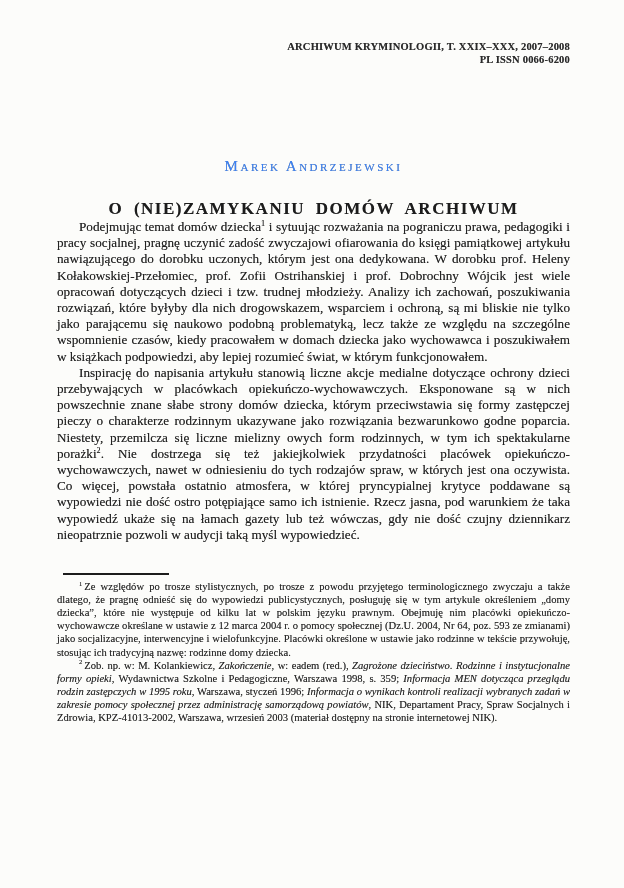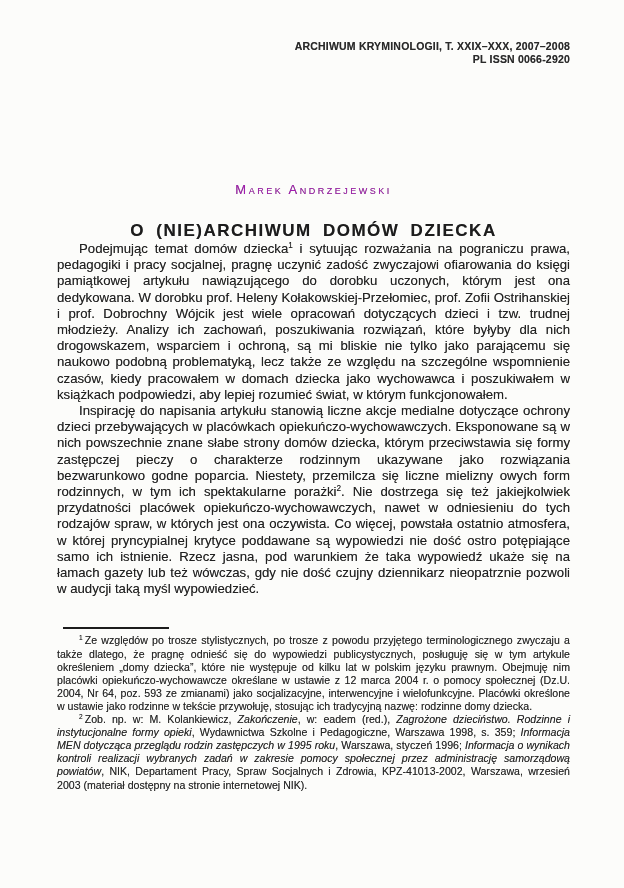--- a/index.html
+++ b/index.html
@@ -1,36 +1,36 @@
 <!DOCTYPE html>
 <html lang="pl"><head>
 <meta charset="utf-8">
 <style>
   html, body { margin: 0; padding: 0; background: #ffffff; }
   .page {
     width: 624px; height: 888px; box-sizing: border-box;
     padding: 40px 54px 8px 57px;
     background: #fcfcfa;
-    font-family: Liberation Sans, sans-serif;
+    font-family: Liberation Serif, serif;
     color: #222222;
     overflow: hidden;
     text-shadow: 0 0 0.4px rgba(0,0,0,0.45);
   }
   .journal-header {
     text-align: right;
     font-size: 10.5px; font-weight: 700;
     line-height: 13px; letter-spacing: 0.2px;
     color: #2a2a2a;
   }
   .author {
-    margin-top: 116px;
+    margin-top: 92px;
     text-align: center;
     font-variant: small-caps;
-    font-size: 13px; letter-spacing: 2.5px;
-    color: #a21caf;
+    font-size: 15px; letter-spacing: 2.5px;
+    color: #3b82f6;
   }
   .article-title {
     margin: 24px 0 0 0;
     text-align: center;
     font-size: 17px; font-weight: 700;
     letter-spacing: 1.5px; word-spacing: 5px;
     color: #1c1c1c;
   }
   .body-text {
     font-size: 13.2px; line-height: 16.2px;
@@ -53,26 +53,26 @@
   .footnote sup { margin-right: 2px; }
   em { font-style: italic; }
 </style>
 </head>
 <body>
 
 <div class="page">
 
   <div class="journal-header">
     <div>ARCHIWUM KRYMINOLOGII, T. XXIX–XXX, 2007–2008</div>
-    <div>PL ISSN 0066-2920</div>
+    <div>PL ISSN 0066-6200</div>
   </div>
 
   <div class="author">Marek Andrzejewski</div>
 
-  <h1 class="article-title">O (NIE)ARCHIWUM DOMÓW DZIECKA</h1>
+  <h1 class="article-title">O (NIE)ZAMYKANIU DOMÓW ARCHIWUM</h1>
 
   <div class="body-text">
     <p class="body-para"><span>Podejmując temat domów dziecka</span><sup>1</sup><span> i sytuując rozważania na pograniczu prawa, pedagogiki i pracy socjalnej, pragnę uczynić zadość zwyczajowi ofiarowania do księgi pamiątkowej artykułu nawiązującego do dorobku uczonych, którym jest ona dedykowana. W dorobku prof. Heleny Kołakowskiej-Przełomiec, prof. Zofii Ostrihanskiej i prof. Dobrochny Wójcik jest wiele opracowań dotyczących dzieci i tzw. trudnej młodzieży. Analizy ich zachowań, poszukiwania rozwiązań, które byłyby dla nich drogowskazem, wsparciem i ochroną, są mi bliskie nie tylko jako parającemu się naukowo podobną problematyką, lecz także ze względu na szczególne wspomnienie czasów, kiedy pracowałem w domach dziecka jako wychowawca i poszukiwałem w książkach podpowiedzi, aby lepiej rozumieć świat, w którym funkcjonowałem.</span></p>
     <p class="body-para"><span>Inspirację do napisania artykułu stanowią liczne akcje medialne dotyczące ochrony dzieci przebywających w placówkach opiekuńczo-wychowawczych. Eksponowane są w nich powszechnie znane słabe strony domów dziecka, którym przeciwstawia się formy zastępczej pieczy o charakterze rodzinnym ukazywane jako rozwiązania bezwarunkowo godne poparcia. Niestety, przemilcza się liczne mielizny owych form rodzinnych, w tym ich spektakularne porażki</span><sup>2</sup><span>. Nie dostrzega się też jakiejkolwiek przydatności placówek opiekuńczo-wychowawczych, nawet w odniesieniu do tych rodzajów spraw, w których jest ona oczywista. Co więcej, powstała ostatnio atmosfera, w której pryncypialnej krytyce poddawane są wypowiedzi nie dość ostro potępiające samo ich istnienie. Rzecz jasna, pod warunkiem że taka wypowiedź ukaże się na łamach gazety lub też wówczas, gdy nie dość czujny dziennikarz nieopatrznie pozwoli w audycji taką myśl wypowiedzieć.</span></p>
   </div>
 
   <div class="footnote-sep"></div>
 
   <div class="footnotes">
     <p class="footnote"><sup>1</sup><span><span>Ze względów po trosze stylistycznych, po trosze z powodu przyjętego terminologicznego zwyczaju a także dlatego, że pragnę odnieść się do wypowiedzi publicystycznych, posługuję się w tym artykule określeniem „domy dziecka”, które nie występuje od kilku lat w polskim języku prawnym. Obejmuję nim placówki opiekuńczo-wychowawcze określane w ustawie z 12 marca 2004 r. o pomocy społecznej (Dz.U. 2004, Nr 64, poz. 593 ze zmianami) jako socjalizacyjne, interwencyjne i wielofunkcyjne. Placówki określone w ustawie jako rodzinne w tekście przywołuję, stosując ich tradycyjną nazwę: rodzinne domy dziecka.</span></span></p>

